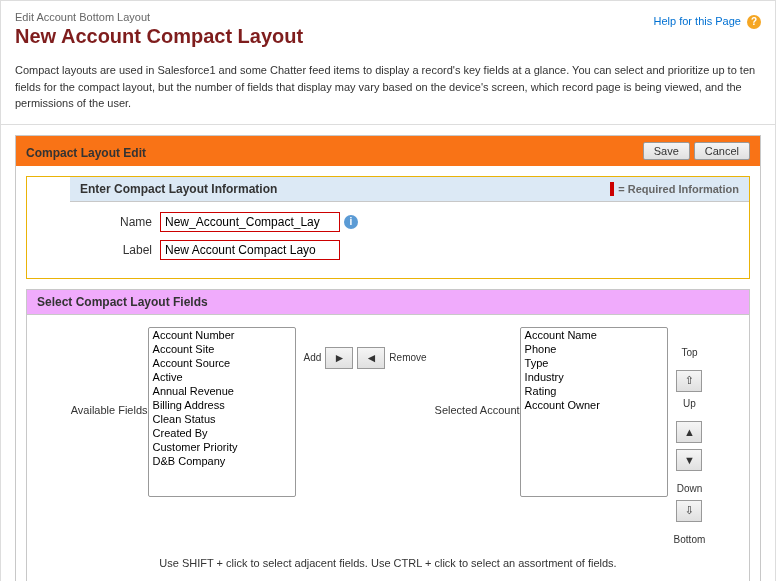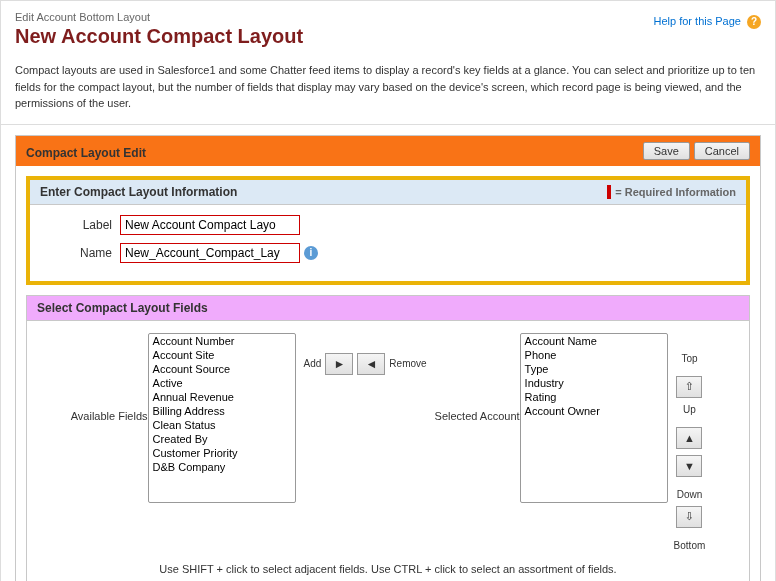--- a/index.html
+++ b/index.html
@@ -78,22 +78,23 @@
     .btn {
       padding: 2px 10px;
       font-size: 11px;
       border: 1px solid #999;
       background: linear-gradient(to bottom, #f5f5f5, #e0e0e0);
       cursor: pointer;
       border-radius: 2px;
       color: #333;
     }
     .form-section {
-      border: 4px solid #eab308;
+      border: 1px solid #eab308;
       margin: 10px 14px;
+      padding-left: 43px;
     }
     .form-section-header {
       background: #dce9f5;
       padding: 5px 10px;
       font-weight: bold;
       font-size: 12px;
       display: flex;
       align-items: center;
       justify-content: space-between;
       border-bottom: 1px solid #c8c8c8;
@@ -288,27 +289,27 @@
     <div class="form-section" style="margin:10px;">
       <div class="form-section-header">
         <span>Enter Compact Layout Information</span>
         <div class="required-legend">
           <span class="required-bar"></span>
           <span>= Required Information</span>
         </div>
       </div>
       <div class="form-body">
         <div class="form-row">
-          <div class="form-label">Label</div>
-          <input class="form-input" type="text" value="New Account Compact Layo" style="">
-        </div>
-        <div class="form-row">
           <div class="form-label">Name</div>
           <input class="form-input" type="text" value="New_Account_Compact_Lay" style="">
           <span class="info-icon">i</span>
+        </div>
+        <div class="form-row">
+          <div class="form-label">Label</div>
+          <input class="form-input" type="text" value="New Account Compact Layo" style="">
         </div>
       </div>
     </div>
 
     <div class="fields-section" style="margin:10px;">
       <div class="fields-section-header">Select Compact Layout Fields</div>
       <div class="fields-body">
         <div class="fields-columns">
 
           <div class="field-col">

